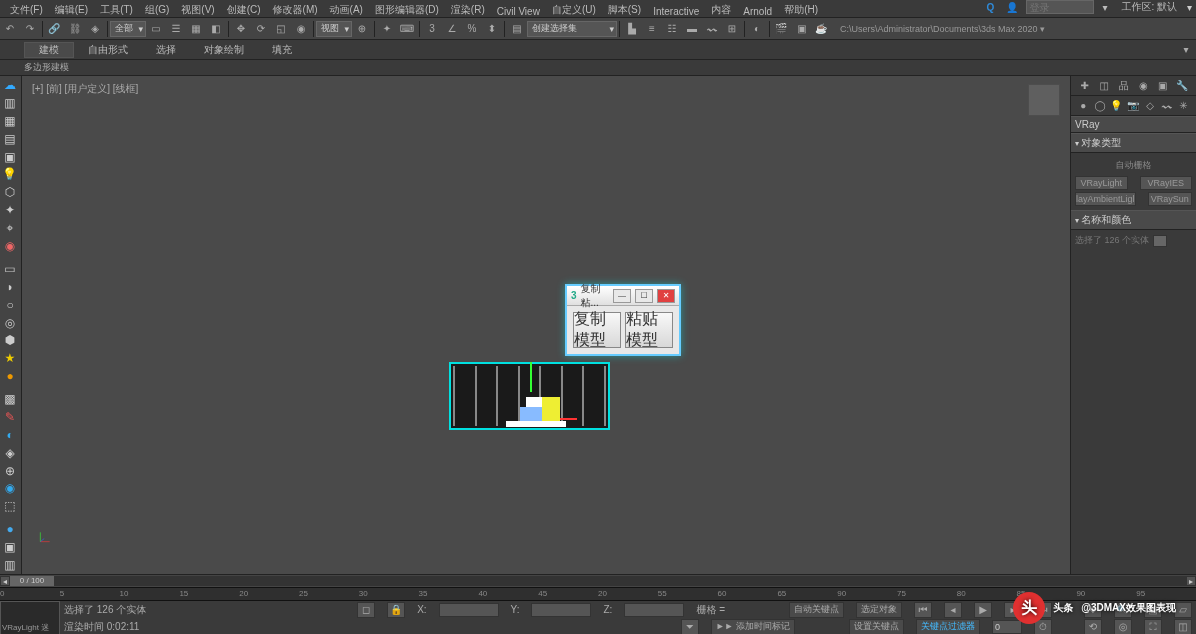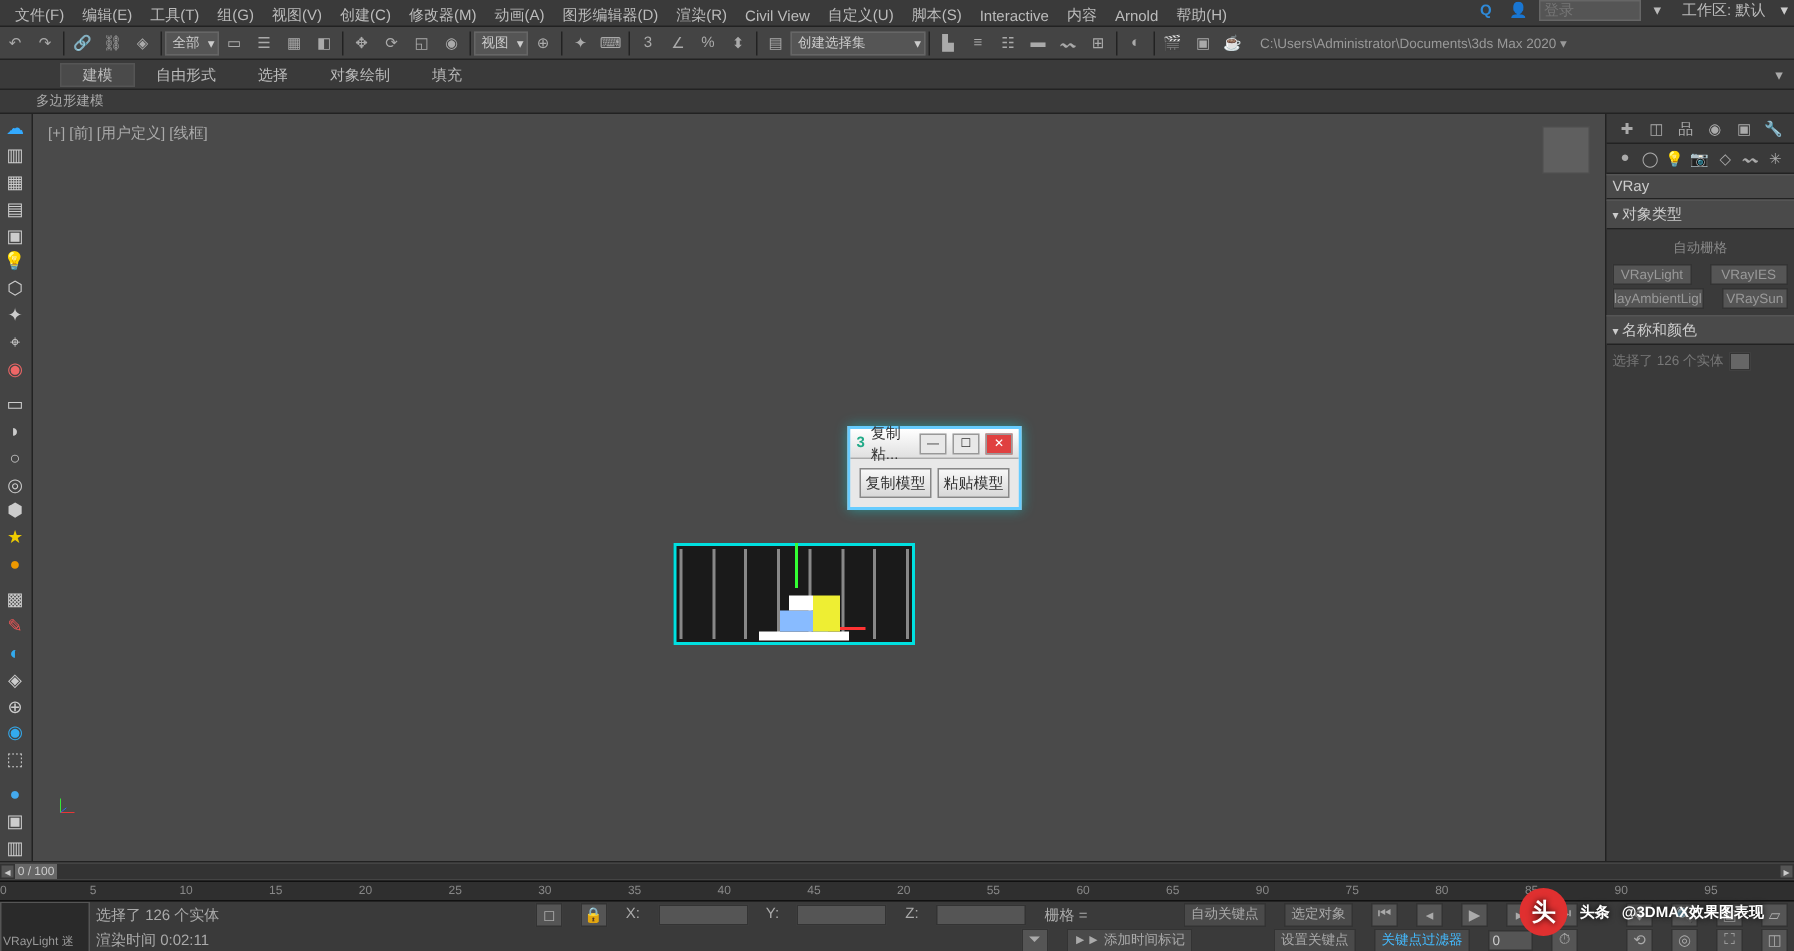--- a/index.html
+++ b/index.html
@@ -10,21 +10,21 @@
 .menubar-right { display:flex; align-items:center; gap:4px; }
 .q-icon { color:#2f8ad8; font-weight:bold; padding:0 4px; }
 .login-input { background:#555; color:#ccc; border:1px solid #666; height:14px; width:68px; padding:0 2px; }
 .login-btn { color:#bbb; padding:0 4px; }
 .toolbar1 { height:22px; background:#444; display:flex; align-items:center; border-bottom:1px solid #222; }
 .tbtn { width:20px; height:20px; display:flex; align-items:center; justify-content:center; color:#aaa; cursor:pointer; border:1px solid transparent; }
 .tsep { width:1px; height:16px; background:#222; margin:0 2px; }
 .dropdown-combo { background:#555; color:#ccc; border:1px solid #666; height:16px; padding:0 12px 0 4px; font-size:9px; display:flex; align-items:center; position:relative; }
 .dropdown-combo::after { content:"▾"; position:absolute; right:2px; }
 .path-label { color:#999; font-size:9px; margin-left:8px; }
-.toolbar2 { height:20px; background:#3a3a3a; display:flex; align-items:center; border-bottom:1px solid #222; padding-left:40px; }
+.toolbar2 { height:20px; background:#3a3a3a; display:flex; align-items:center; border-bottom:1px solid #222; padding-left:24px; }
 .toolbar2-item { padding:0 14px; color:#bbb; cursor:pointer; }
 .toolbar2-item.active { background:#4a4a4a; border:1px solid #555; }
 .toolbar3 { height:16px; background:#3a3a3a; display:flex; align-items:center; padding-left:24px; border-bottom:1px solid #222; }
 .toolbar3-label { color:#aaa; font-size:9px; }
 .main-area { position:absolute; top:76px; left:0; right:0; bottom:60px; display:flex; }
 .left-tb { width:22px; background:#444; border-right:1px solid #222; display:flex; flex-direction:column; }
 .ltbtn { width:20px; height:20px; margin:1px 0; display:flex; align-items:center; justify-content:center; cursor:pointer; font-size:12px; }
 .viewport { flex:1; background:#4a4a4a; position:relative; }
 .viewport-label { position:absolute; top:6px; left:10px; color:#aaa; font-size:10px; }
 .viewcube { position:absolute; top:8px; right:10px; width:32px; height:32px; background:#888; opacity:.35; border:1px solid #555; }
@@ -46,39 +46,39 @@
 .rp-btn-row { display:flex; gap:12px; }
 .rp-btn { flex:1; background:#555; border:1px solid #333; color:#999; font-size:9px; height:14px; display:flex; align-items:center; justify-content:center; cursor:pointer; }
 .auto-grid { text-align:center; color:#888; font-size:9px; padding:2px; }
 .disabled-lbl { color:#777; font-size:9px; }
 .color-swatch { width:14px; height:12px; background:#666; border:1px solid #333; }
 .name-row { display:flex; gap:4px; align-items:center; }
 .timeline-area { position:absolute; bottom:0; left:0; right:0; height:60px; background:#3a3a3a; border-top:1px solid #222; }
 .time-slider { height:12px; background:#444; display:flex; align-items:center; position:relative; }
 .slider-btn { width:10px; height:10px; background:#555; border:1px solid #333; display:flex; align-items:center; justify-content:center; font-size:8px; }
 .slider-track { flex:1; height:10px; background:#333; position:relative; }
-.slider-thumb { position:absolute; left:0; width:28px; height:10px; background:#666; color:#ccc; text-align:center; font-size:8px; }
+.slider-thumb { position:absolute; left:0; width:44px; height:10px; background:#666; color:#ccc; text-align:center; font-size:8px; }
 .time-ruler { height:14px; background:#2f2f2f; position:relative; border-top:1px solid #111; border-bottom:1px solid #111; }
 .tick-label { position:absolute; top:1px; color:#888; font-size:8px; }
 .status-bar { display:flex; height:34px; }
 .status-left { width:60px; background:#2a2a2a; border:1px solid #555; display:flex; flex-direction:column; justify-content:flex-end; padding:1px; }
 .maxscript-lbl { font-size:8px; color:#999; }
 .status-mid { flex:1; display:flex; flex-direction:column; }
 .status-line { height:17px; display:flex; align-items:center; padding:0 4px; color:#aaa; font-size:9px; gap:12px; }
 .coord-field { background:#555; color:#ccc; border:1px solid #333; width:60px; height:14px; padding:0 2px; font-size:9px; }
 .sbtn { width:18px; height:16px; background:#555; border:1px solid #333; color:#aaa; display:flex; align-items:center; justify-content:center; cursor:pointer; font-size:10px; }
 .sbtn-lbl { background:#4a4a4a; border:1px solid #333; color:#aaa; padding:0 4px; height:16px; display:flex; align-items:center; font-size:9px; }
 .dialog { position:absolute; left:565px; top:284px; width:116px; background:#eee; border:2px solid #6cf; box-shadow:0 0 8px rgba(0,255,255,.4); }
 .dialog-title { height:20px; background:linear-gradient(#fff,#e0e0e0); display:flex; align-items:center; padding:0 4px; gap:4px; border-bottom:1px solid #aaa; }
 .dialog-title-icon { color:#2a8; font-weight:bold; }
 .dialog-title-text { flex:1; color:#333; font-size:10px; }
 .dlg-win-btn { width:18px; height:14px; background:#e8e8e8; border:1px solid #999; font-size:8px; display:flex; align-items:center; justify-content:center; color:#333; cursor:pointer; }
 .dlg-close { background:#e04040; color:#fff; }
 .dialog-body { padding:6px; display:flex; gap:4px; background:#e8e8e8; }
-.dlg-btn { flex:1; height:20px; background:linear-gradient(#f8f8f8,#d8d8d8); border:1px solid #888; color:#333; font-size:10px; display:flex; align-items:center; justify-content:center; cursor:pointer; }
+.dlg-btn { flex:1; height:36px; background:linear-gradient(#f8f8f8,#d8d8d8); border:1px solid #888; color:#333; font-size:16px; display:flex; align-items:center; justify-content:center; cursor:pointer; }
 .watermark { position:absolute; right:20px; bottom:10px; color:#fff; font-size:28px; font-weight:bold; display:flex; align-items:center; gap:8px; pointer-events:none; text-shadow:0 0 4px #000; }
 .wm-icon { width:32px; height:32px; border-radius:50%; background:#e03030; display:flex; align-items:center; justify-content:center; color:#fff; font-size:16px; }
 svg { width:14px; height:14px; }
 </style>
 </head>
 <body>
 
 <div class="menubar">
   <span class="menubar-item">文件(F)</span>
   <span class="menubar-item">编辑(E)</span>

